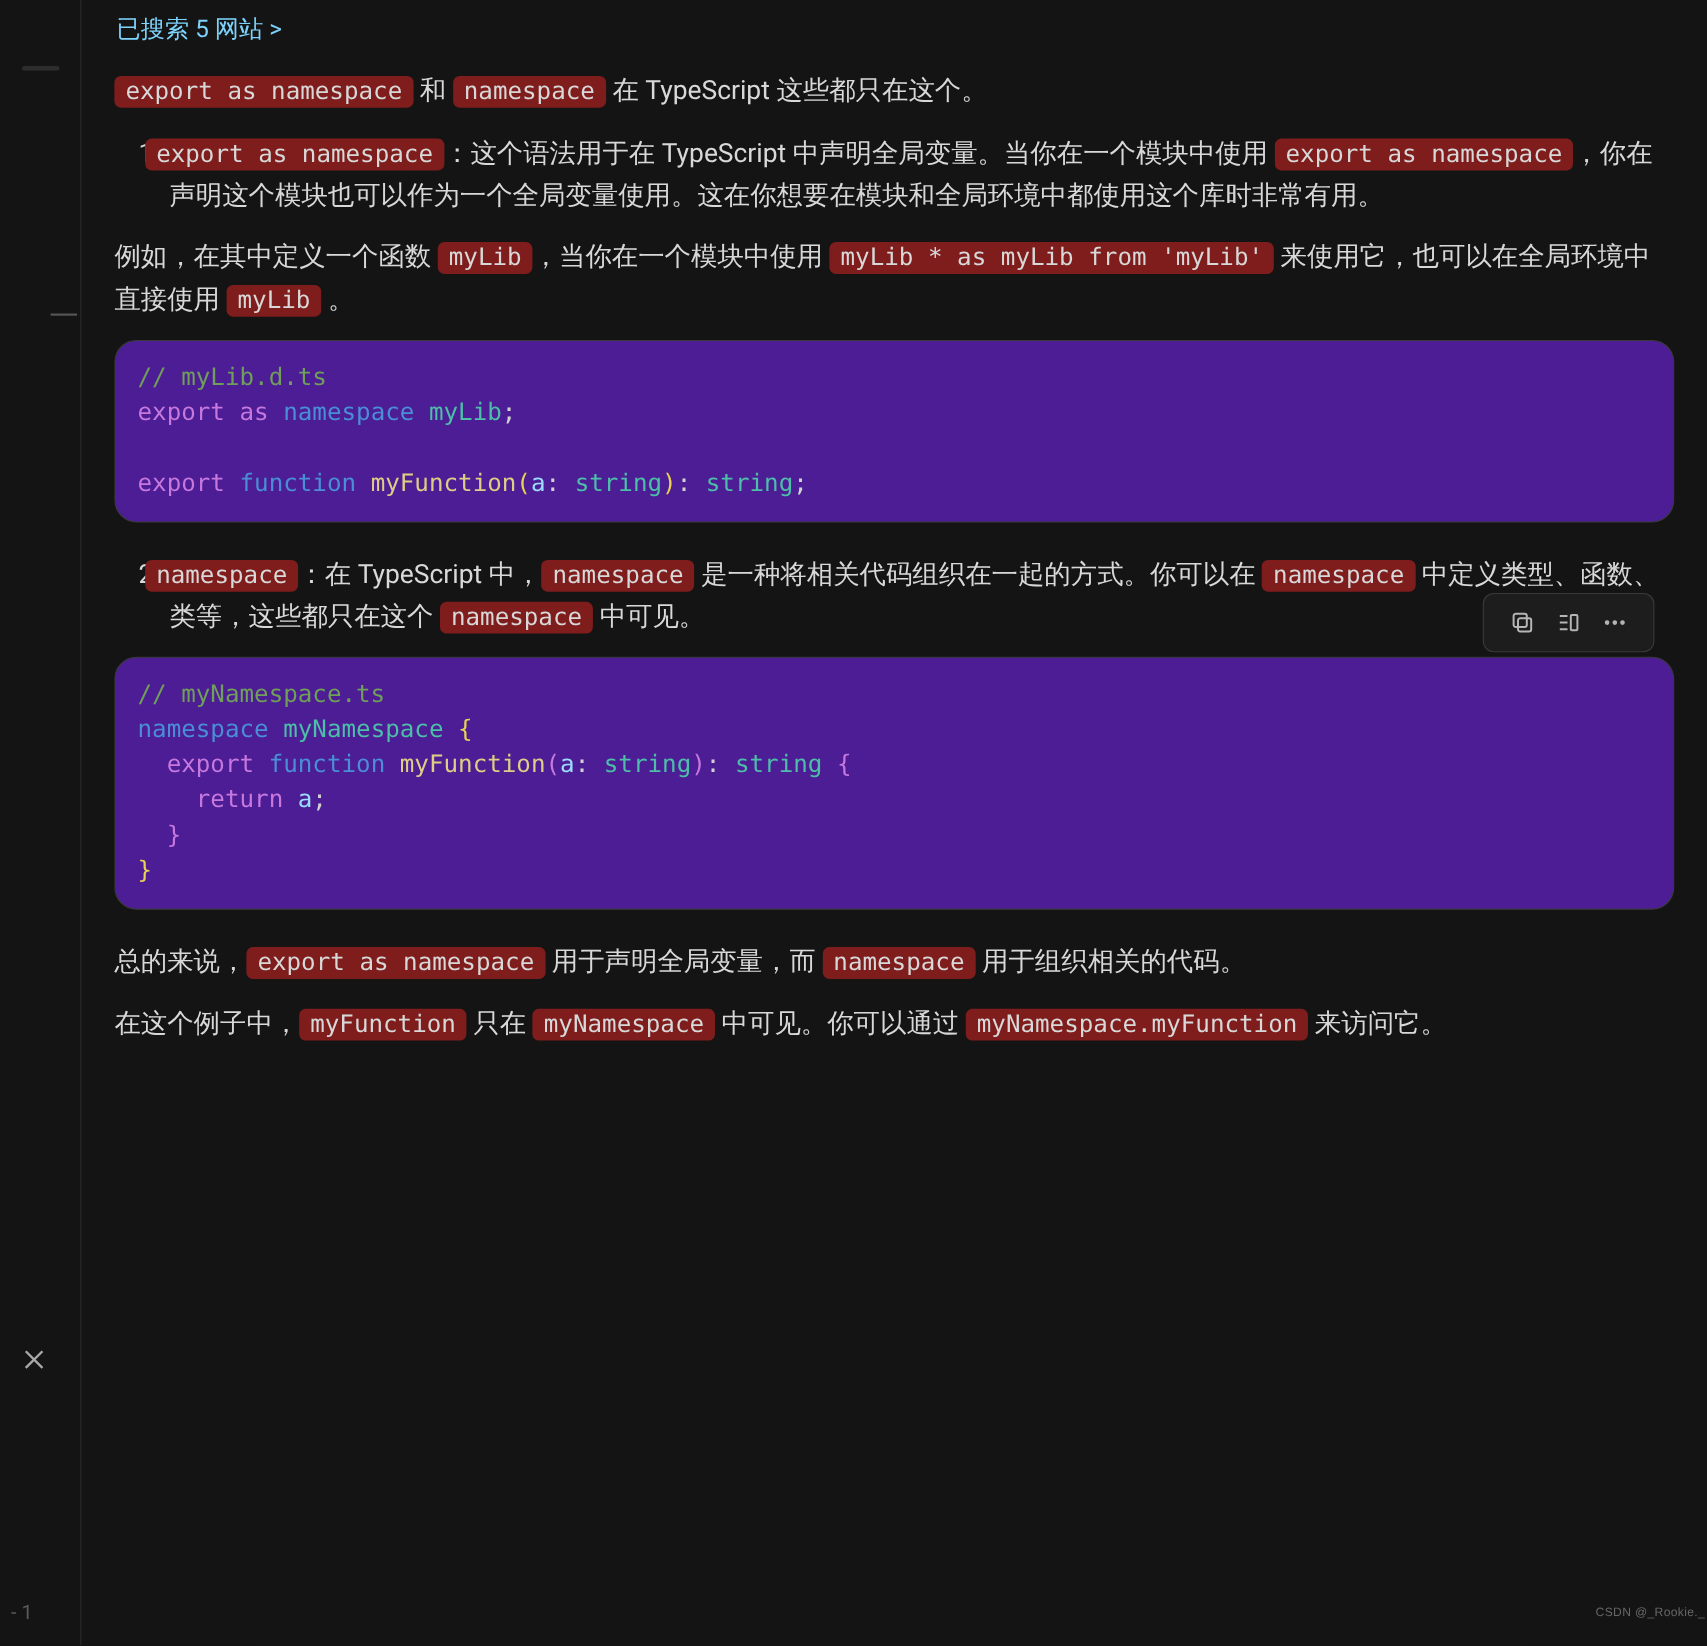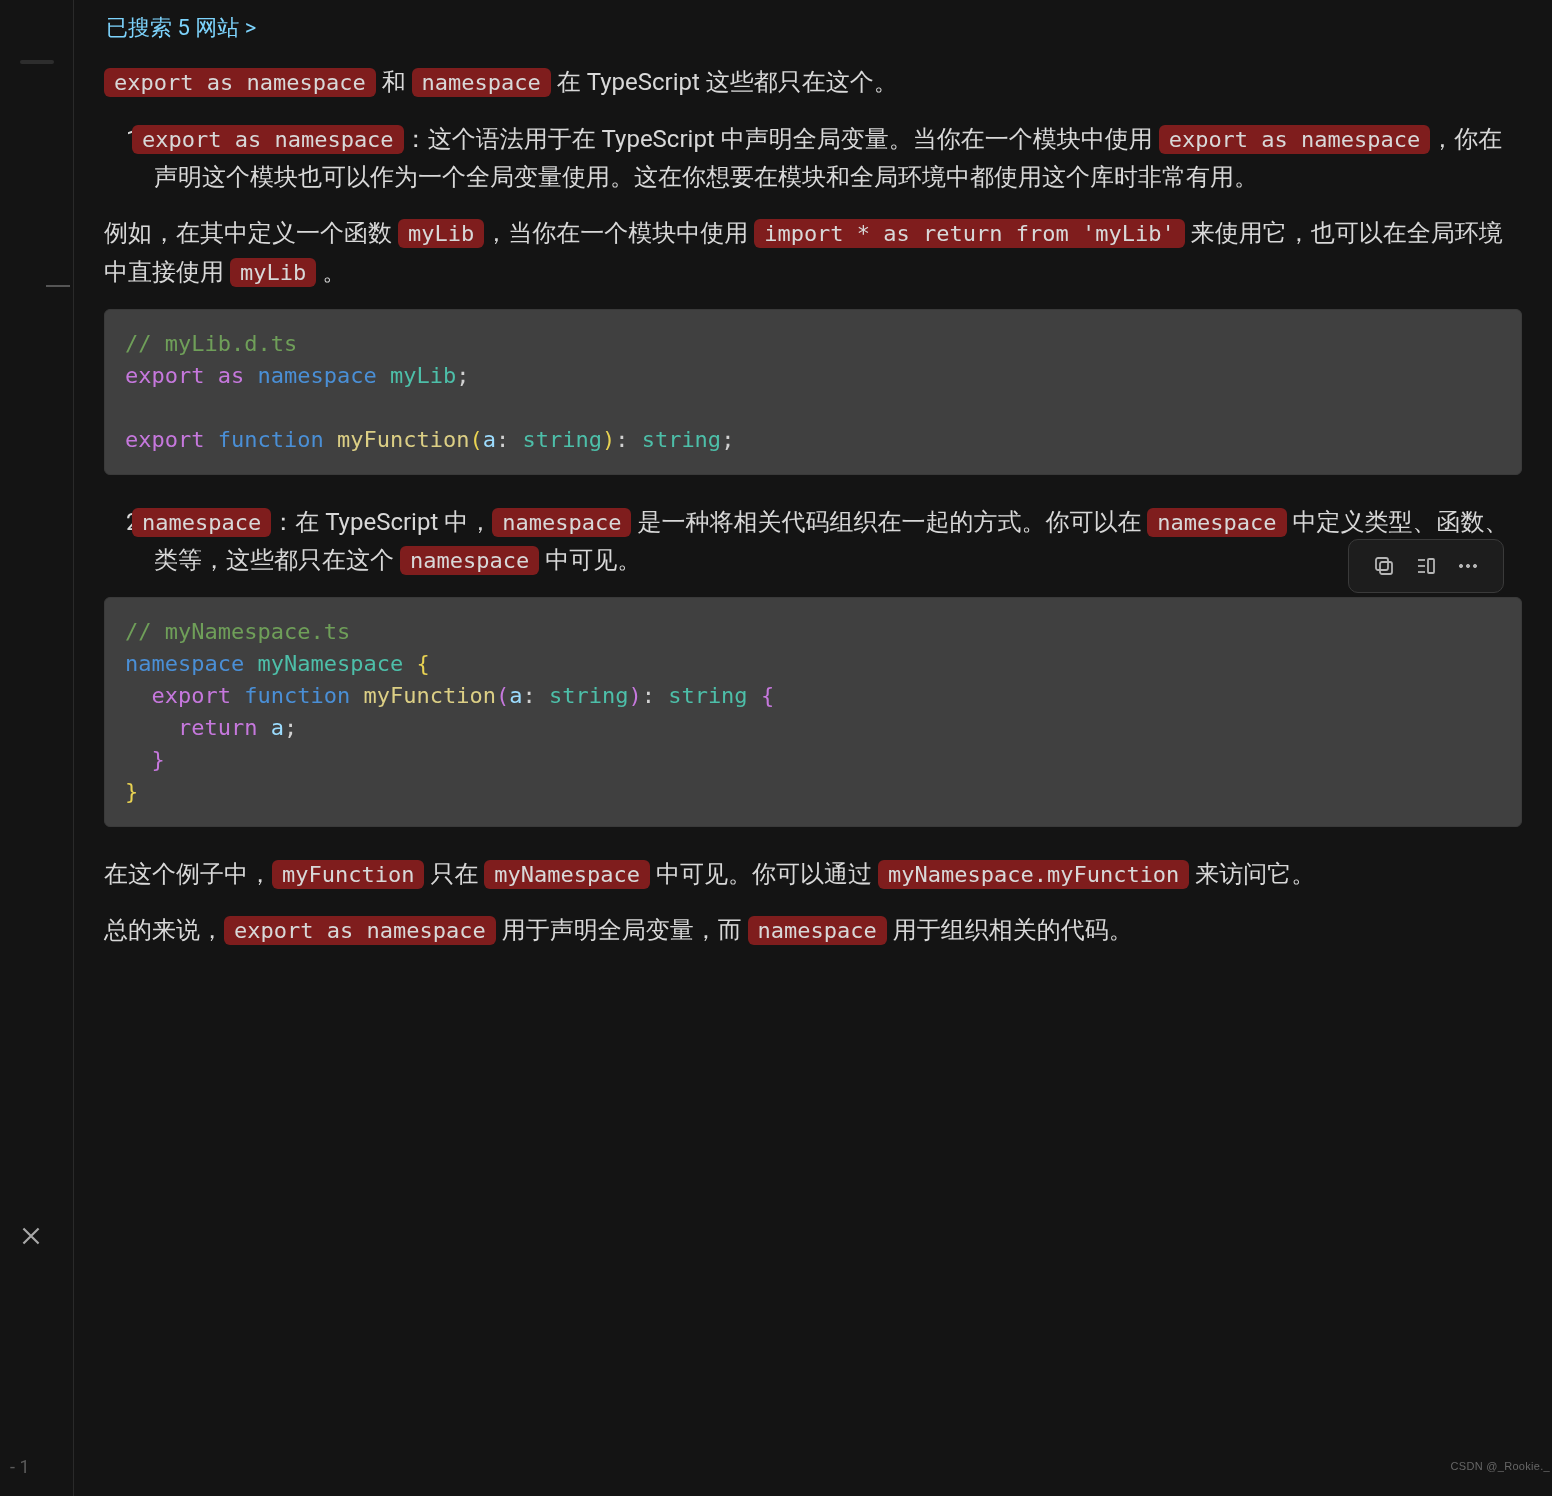--- a/index.html
+++ b/index.html
@@ -87,23 +87,23 @@
   }
   code.inline {
     background: #7f1d1d;
     color: #d8d8d8;
     font-family: "SF Mono", Menlo, Consolas, monospace;
     font-size: 22px;
     padding: 2px 10px;
     border-radius: 6px;
   }
   pre.codeblock {
-    background: #404040;
+    background: #4c1d95;
     border: 1px solid #3a3a3a;
-    border-radius: 6px;
+    border-radius: 20px;
     padding: 18px 20px;
     margin: 12px 0 28px 0;
     font-family: "SF Mono", Menlo, Consolas, monospace;
     font-size: 22px;
     line-height: 1.45;
     white-space: pre;
     overflow: hidden;
     position: relative;
     color: #d1d1d1;
   }
@@ -177,21 +177,21 @@
     </p>
 
     <div class="ol">
       <p>
         <span class="num">1.</span>
         <code class="inline">export as namespace</code><span>：这个语法用于在 TypeScript 中声明全局变量。当你在一个模块中使用 </span><code class="inline">export as namespace</code><span>，你在声明这个模块也可以作为一个全局变量使用。这在你想要在模块和全局环境中都使用这个库时非常有用。</span>
       </p>
     </div>
 
     <p>
-      <span>例如，在其中定义一个函数 </span><code class="inline">myLib</code><span>，当你在一个模块中使用 </span><code class="inline">import * as return from 'myLib'</code><span> 来使用它，也可以在全局环境中直接使用 </span><code class="inline">myLib</code><span> 。</span>
+      <span>例如，在其中定义一个函数 </span><code class="inline">myLib</code><span>，当你在一个模块中使用 </span><code class="inline">myLib * as myLib from 'myLib'</code><span> 来使用它，也可以在全局环境中直接使用 </span><code class="inline">myLib</code><span> 。</span>
     </p>
 
     <pre class="codeblock"><span class="tok-comment">// myLib.d.ts</span>
 <span class="tok-kw2">export</span> <span class="tok-kw2">as</span> <span class="tok-kw">namespace</span> <span class="tok-ns">myLib</span><span class="tok-punc">;</span>
 
 <span class="tok-kw2">export</span> <span class="tok-kw">function</span> <span class="tok-fn">myFunction</span><span class="tok-paren-y">(</span><span class="tok-param">a</span><span class="tok-punc">: </span><span class="tok-type">string</span><span class="tok-paren-y">)</span><span class="tok-punc">: </span><span class="tok-type">string</span><span class="tok-punc">;</span></pre>
 
     <div class="ol">
       <p>
         <span class="num">2.</span>
@@ -226,23 +226,23 @@
       </div>
 <pre class="codeblock"><span class="tok-comment">// myNamespace.ts</span>
 <span class="tok-kw">namespace</span> <span class="tok-ns">myNamespace</span> <span class="tok-brace-y">{</span>
   <span class="tok-kw2">export</span> <span class="tok-kw">function</span> <span class="tok-fn">myFunction</span><span class="tok-brace-p">(</span><span class="tok-param">a</span><span class="tok-punc">: </span><span class="tok-type">string</span><span class="tok-brace-p">)</span><span class="tok-punc">: </span><span class="tok-type">string</span> <span class="tok-brace-p">{</span>
     <span class="tok-ret">return</span> <span class="tok-param">a</span><span class="tok-punc">;</span>
   <span class="tok-brace-p">}</span>
 <span class="tok-brace-y">}</span></pre>
     </div>
 
     <p>
+      <span>总的来说，</span><code class="inline">export as namespace</code><span> 用于声明全局变量，而 </span><code class="inline">namespace</code><span> 用于组织相关的代码。</span>
+    </p>
+
+    <p>
       <span>在这个例子中，</span><code class="inline">myFunction</code><span> 只在 </span><code class="inline">myNamespace</code><span> 中可见。你可以通过 </span><code class="inline">myNamespace.myFunction</code><span> 来访问它。</span>
-    </p>
-
-    <p>
-      <span>总的来说，</span><code class="inline">export as namespace</code><span> 用于声明全局变量，而 </span><code class="inline">namespace</code><span> 用于组织相关的代码。</span>
     </p>
 
   </div>
 
   <div class="watermark">CSDN @_Rookie._</div>
 </div>
 
 </body></html>

